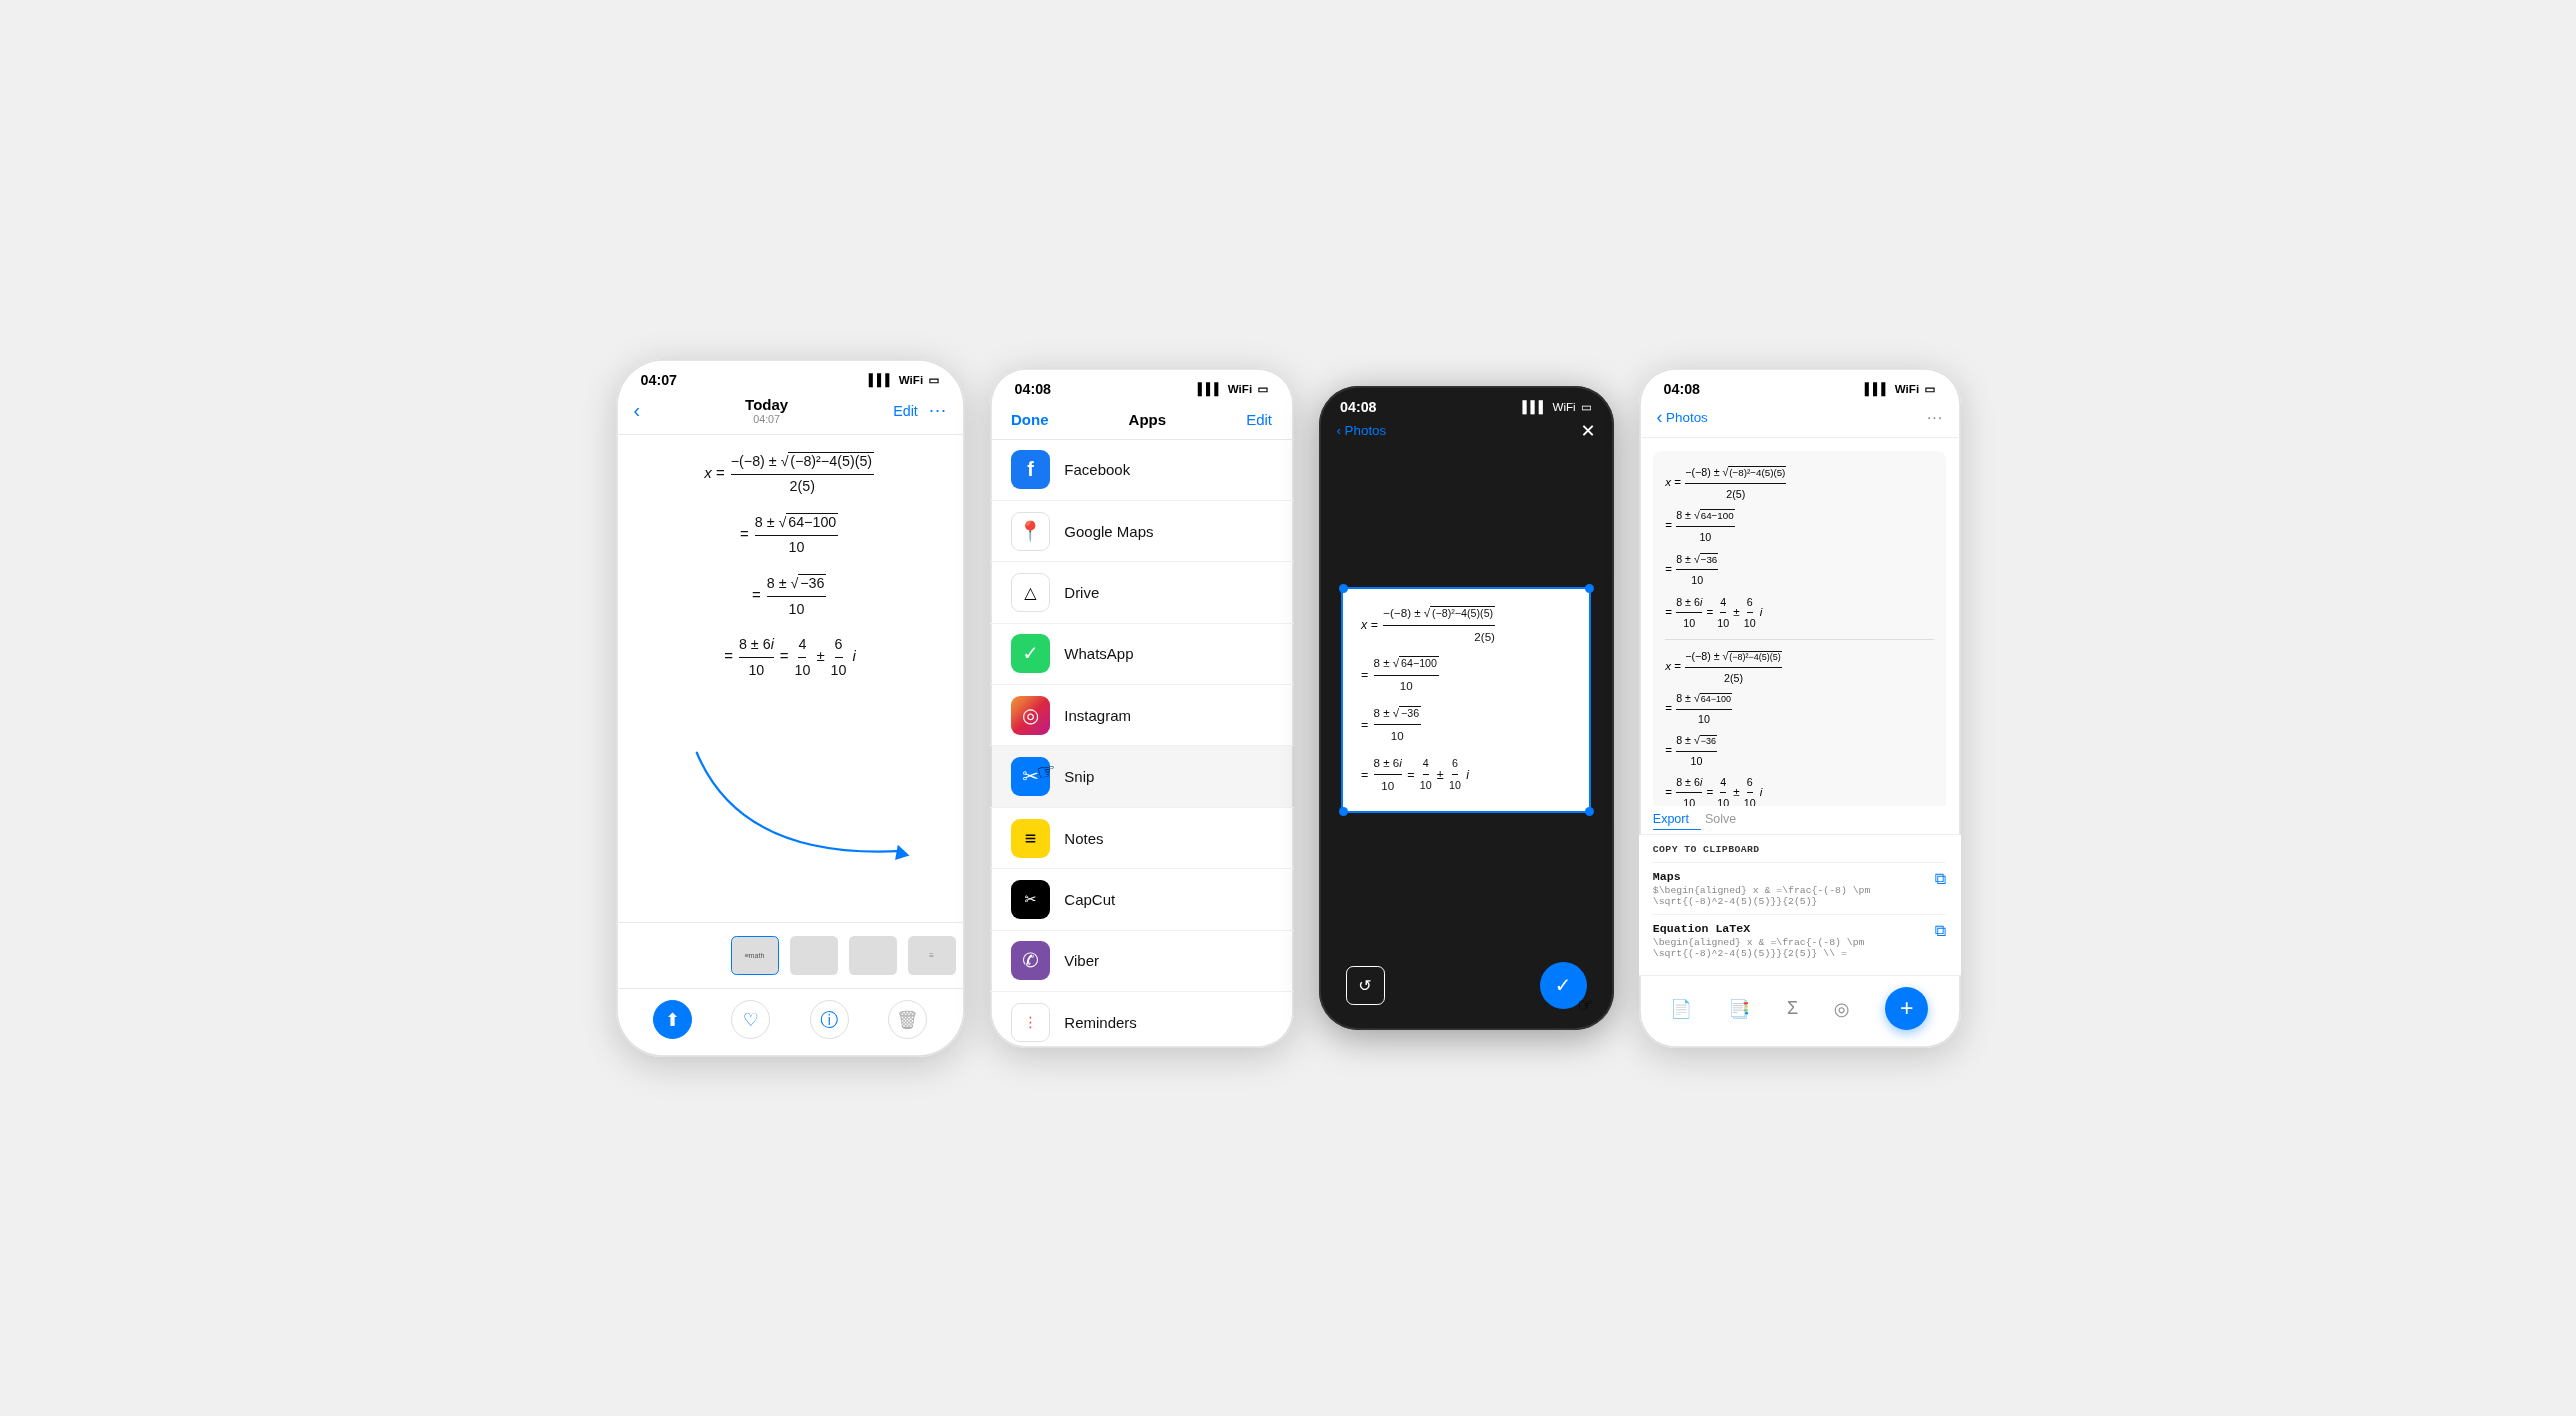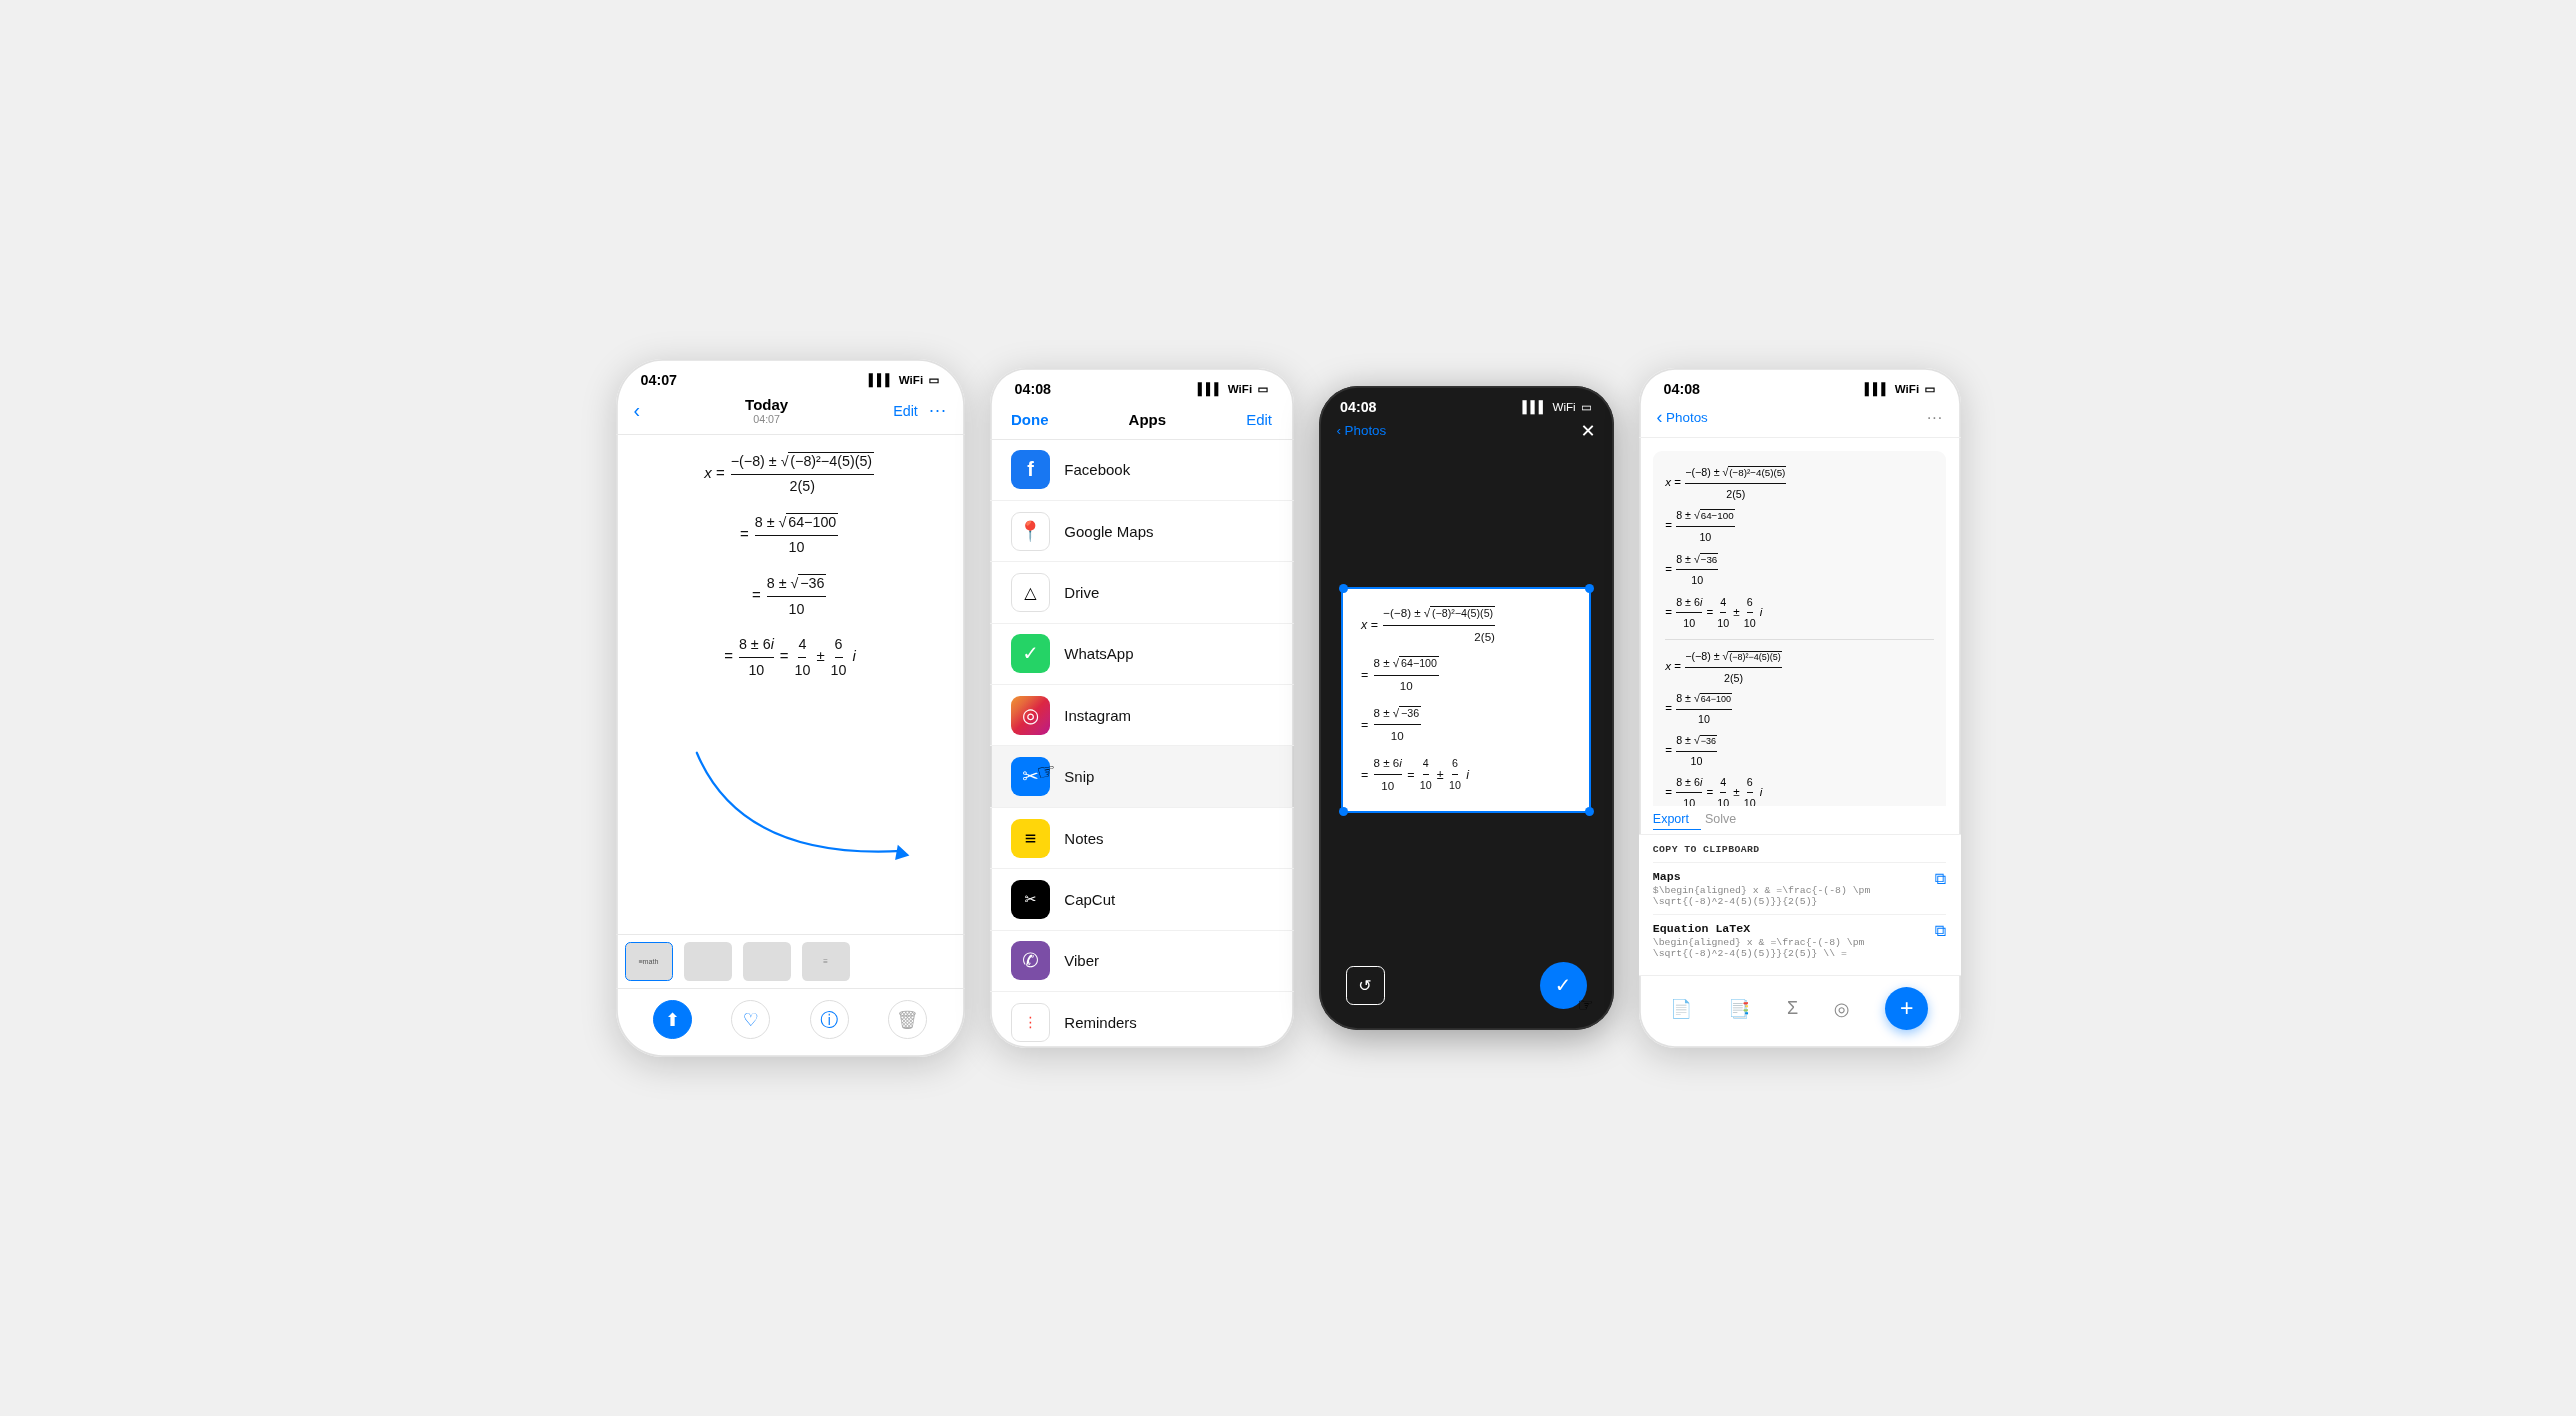--- a/index.html
+++ b/index.html
@@ -102,22 +102,23 @@
       top: 322px;
       width: 268px;
       height: 197px;
       pointer-events: none;
     }
 
     .p1-thumbnail-bar {
       display: flex;
       align-items: center;
       gap: 11px;
-      padding: 7px 9px;
+      padding: 13px 9px;
       border-top: 0.9px solid #e8e8e8;
+      justify-content: flex-end;
     }
     .thumb {
       width: 48px;
       height: 39px;
       background: #ddd;
       border-radius: 5.4px;
       overflow: hidden;
       font-size: 9px;
       display: flex;
       align-items: center;

